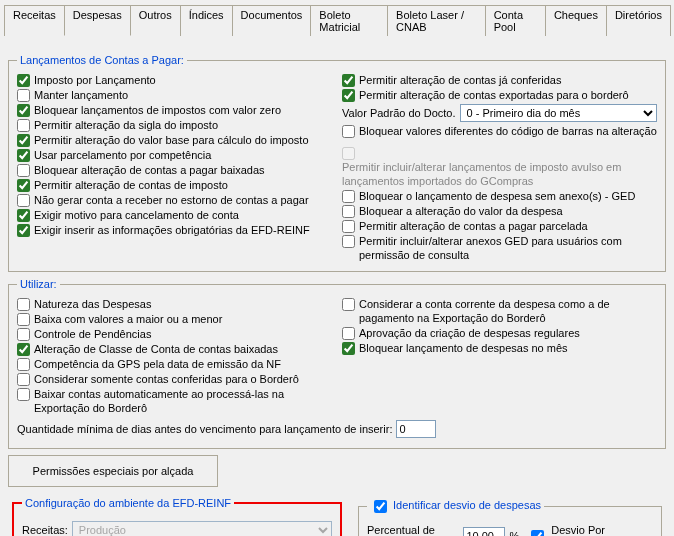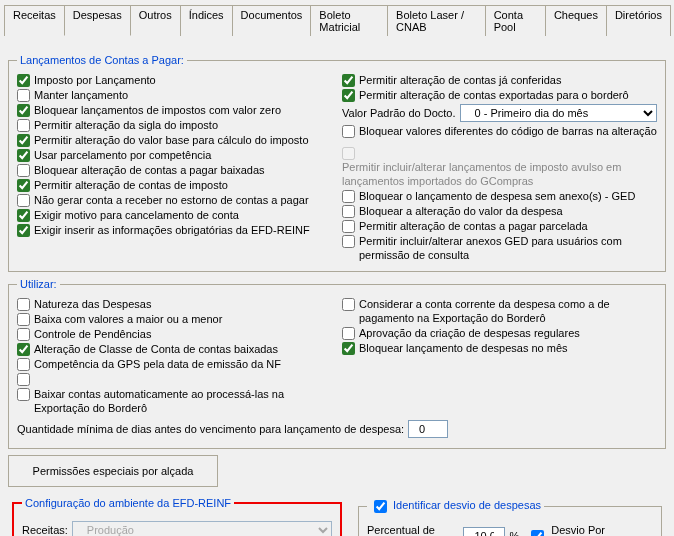--- a/index.html
+++ b/index.html
@@ -68,21 +68,21 @@
     align-items: center;
     gap: 4px;
     margin: 2px 0;
   }
   select, input[type=text] {
     font-family: inherit;
     font-size: 11px;
     border: 1px solid #7f9db9;
     background: #fff;
     height: 18px;
-    padding: 0 10px;
+    padding: 0 2px;
   }
   select:disabled, input:disabled {
     background: #f0f0f0;
     color: #888;
   }
   .btn {
     font-family: inherit;
     font-size: 11px;
     padding: 2px 12px;
     min-width: 80px;
@@ -230,20 +230,21 @@
         <div class="chk">
           <input type="checkbox" checked="" style="">
           <label>Alteração de Classe de Conta de contas baixadas</label>
         </div>
         <div class="chk">
           <input type="checkbox" style="">
           <label>Competência da GPS pela data de emissão da NF</label>
         </div>
         <div class="chk">
           <input type="checkbox" style="">
+          <label>Considerar somente contas conferidas para o Borderô</label>
         </div>
         <div class="chk">
           <input type="checkbox" style="">
           <label>Baixar contas automaticamente ao processá-las na Exportação do Borderô</label>
         </div>
       </div>
     <div class="col" id="util-right">
         <div class="chk">
           <input type="checkbox" style="">
           <label>Considerar a conta corrente da despesa como a de pagamento na Exportação do Borderô</label>
@@ -252,21 +253,21 @@
           <input type="checkbox" style="">
           <label>Aprovação da criação de despesas regulares</label>
         </div>
         <div class="chk">
           <input type="checkbox" checked="" style="">
           <label>Bloquear lançamento de despesas no mês</label>
         </div>
       </div>
   </div>
   <div class="inline-field" style="margin-top:4px">
-    <span>Quantidade mínima de dias antes do vencimento para lançamento de despesa:</span>
+    <span>Quantidade mínima de dias antes do vencimento para lançamento de inserir:</span>
     <input type="text" style="width: 40px;" value="0">
   </div>
 </fieldset>
 
 <div style="margin:4px 4px 6px 4px">
   <button class="btn" style="min-width:210px">Permissões especiais por alçada</button>
 </div>
 
 <div class="side-by-side" style="margin:0 4px">
   <fieldset class="highlight-red" style="flex:0 0 330px">

